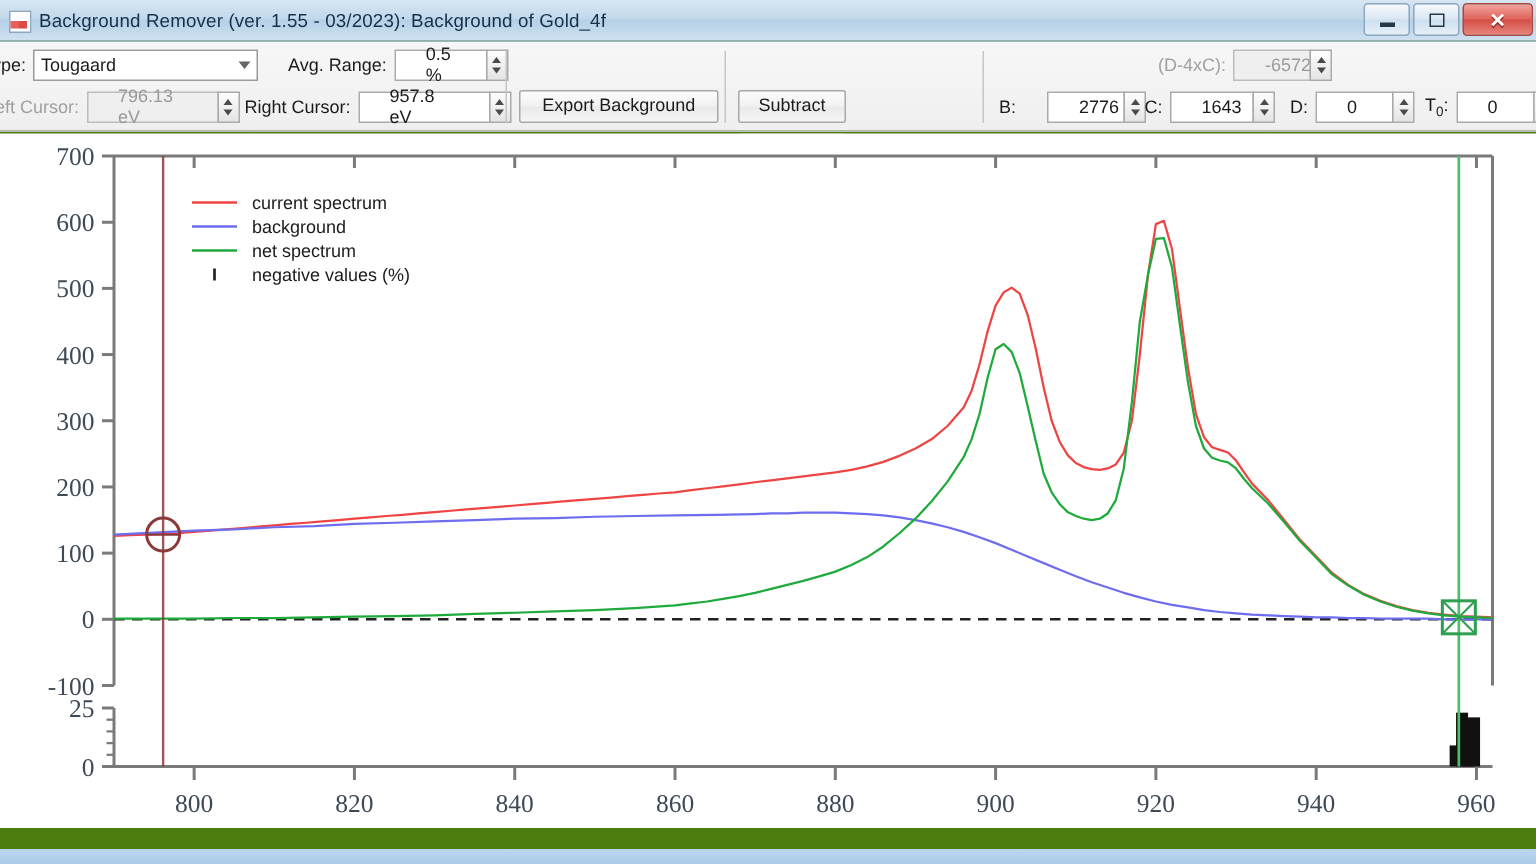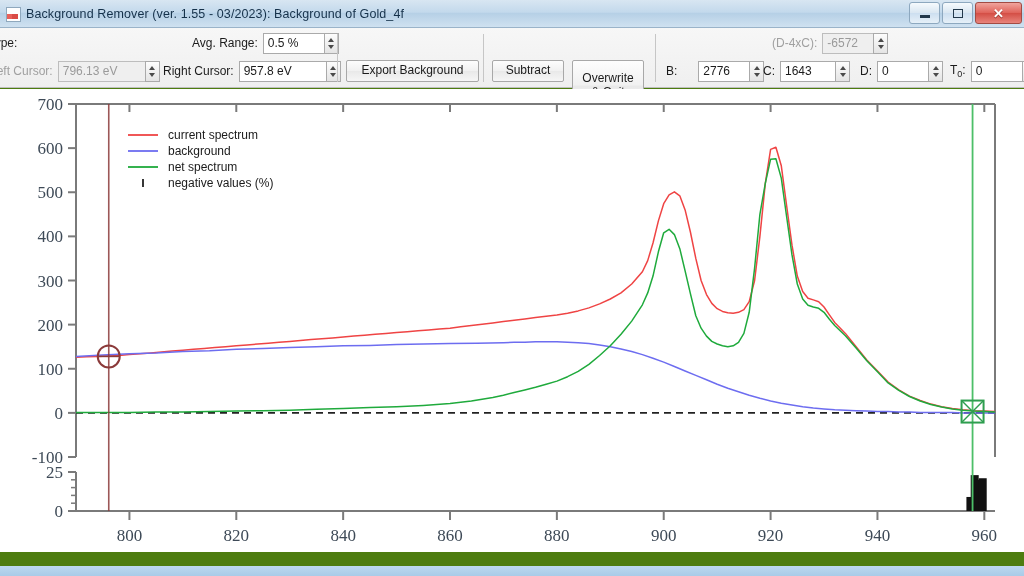--- a/index.html
+++ b/index.html
@@ -43,21 +43,21 @@
   }
   .row{position:absolute;display:flex;align-items:center;height:22px;}
   .r1{top:4px;}
   .r2{top:32px;}
   .lbl{font-size:12px;color:#1b1b1b;white-space:nowrap;}
   .lbl.dim{color:#a0a0a0;}
   .lbl sub{font-size:9px;}
 
   .field{
     box-sizing:border-box;height:21px;border:1px solid #aaa;background:#fff;
-    display:flex;align-items:center;padding:0 4px;font-size:12px;color:#1b1b1b;
+    display:flex;align-items:center;padding:0 20px;font-size:12px;color:#1b1b1b;
   }
   .field.dim{background:#efefef;color:#9a9a9a;border-color:#bdbdbd;}
   .spin{
     width:15px;height:21px;box-sizing:border-box;margin-left:-1px;
     border:1px solid #aaa;background:linear-gradient(180deg,#fdfdfd,#e4e4e4);
     display:flex;flex-direction:column;align-items:center;justify-content:center;gap:3px;
   }
   .spin .up,.spin .dn{width:0;height:0;border-left:3px solid transparent;border-right:3px solid transparent;}
   .spin .up{border-bottom:4px solid #4a4a4a;}
   .spin .dn{border-top:4px solid #4a4a4a;}
@@ -109,20 +109,24 @@
       <div class="tb-btn close">
           <span class="gl-close">✕</span>
         </div>
     </div>
   </div>
 
   <div class="toolbar">
 
     <div class="row r1" style="left:-12px;">
       <span class="lbl">Type:</span>
+      <div class="combo" style="width:150px;margin-left:5px;">
+        <span>Tougaard</span>
+        <span class="carat"></span>
+      </div>
     </div>
 
     <div class="row r1" style="left:192px;">
       <span class="lbl">Avg. Range:</span>
       <div class="field" style="width:62px;margin-left:5px;">0.5 %</div>
       <div class="spin">
           <div class="up"></div>
           <div class="dn"></div>
         </div>
     </div>
@@ -151,24 +155,20 @@
     <div class="row r2" style="left:352px;top:62px;">
       <span class="chk"></span>
       <span class="lbl">Plot after Export</span>
     </div>
 
     <div class="sep" style="left:483px;top:6px;height:48px;"></div>
 
     <div class="btn" style="position:absolute;left:492px;top:32px;width:72px;height:22px;">Subtract</div>
     <div class="btn" style="position:absolute;left:492px;top:61px;width:72px;height:22px;">Undo All</div>
 
-    <div class="btn" style="position:absolute;left:572px;top:32px;width:72px;height:51px;flex-direction:column;">
-      <span>Overwrite</span>
-      <span>&amp; Quit</span>
-    </div>
 
     <div class="sep" style="left:655px;top:6px;height:48px;"></div>
 
     <div class="row r1" style="left:772px;">
       <span class="lbl dim">(D-4xC):</span>
       <div class="field dim" style="width:52px;margin-left:5px;">-6572</div>
       <div class="spin">
           <div class="up"></div>
           <div class="dn"></div>
         </div>

